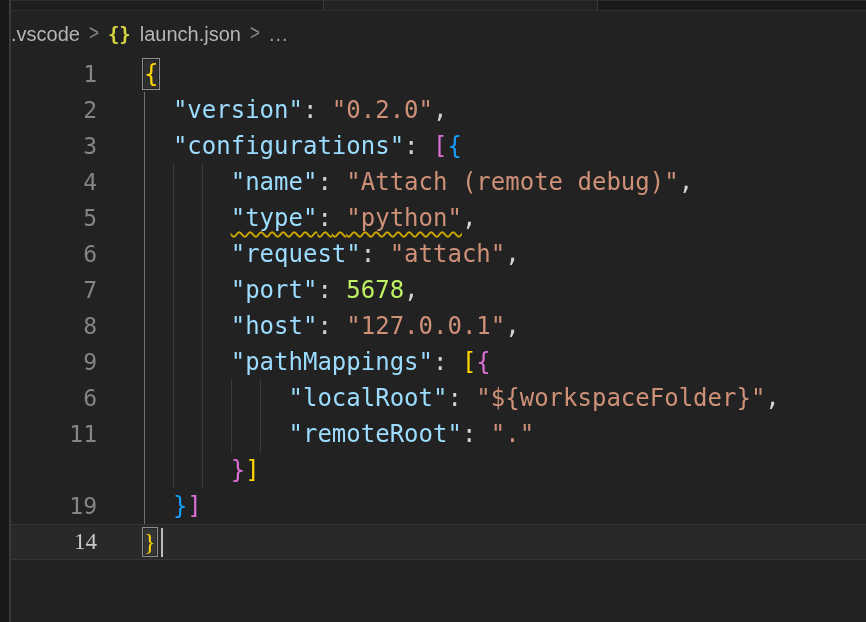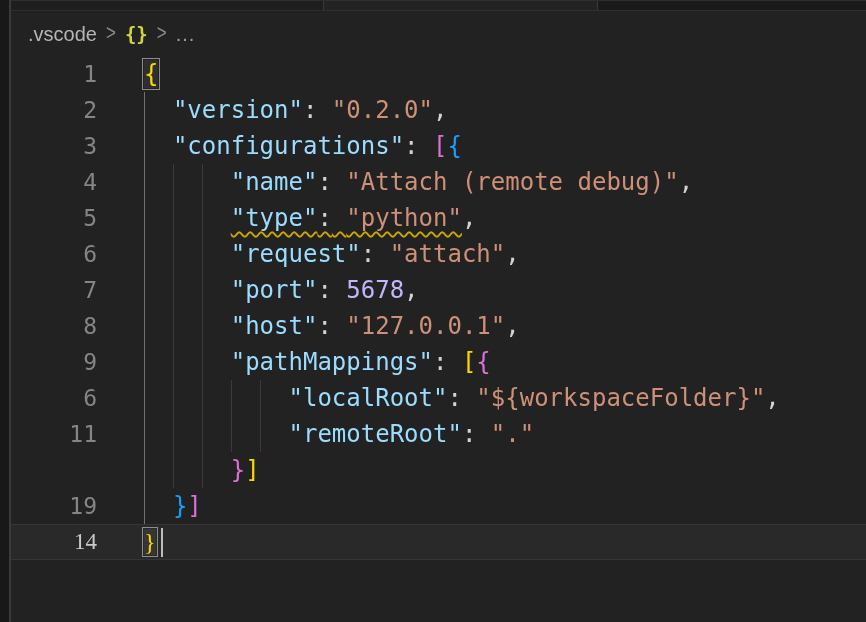--- a/index.html
+++ b/index.html
@@ -12,21 +12,21 @@
     background:#181818;border-right:2px solid #3a3a3a;box-sizing:content-box;}
   
   .tab-strip{position:absolute;left:11px;right:0;top:0;height:11px;display:flex;
     border-top:1px solid #2e2e2e;border-bottom:1px solid #2e2e2e;box-sizing:border-box;background:#1b1b1b;}
   .tab-strip .seg{height:100%;}
   .seg-1{width:312px;background:#1e1e1e;}
   .seg-2{width:274px;background:#232323;border-left:1px solid #3a3a3a;box-sizing:border-box;}
   .seg-3{flex:1;background:#1a1a1a;border-left:1px solid #3a3a3a;box-sizing:border-box;}
   
   .breadcrumb{position:absolute;left:11px;right:0;top:12px;height:44px;
-    display:flex;align-items:center;padding-left:17px;gap:9px;
+    display:flex;align-items:center;gap:9px;
     font-family:"Liberation Sans",sans-serif;font-size:20px;}
   .bc-text{color:#b5b5b5;}
   .bc-sep{color:#8a8a8a;font-size:17px;transform:scaleY(1.25);}
   .bc-icon{font-family:"DejaVu Sans Mono",monospace;font-size:19px;font-weight:bold;}
   .bc-ellipsis{color:#9f9f9f;letter-spacing:1px;}
   
   .code-area{position:absolute;left:11px;right:0;top:56px;}
   .code-row{position:relative;height:36px;}
   .code-row.current-line{background:rgba(255,255,255,0.035);
     box-shadow:inset 0 1px 0 rgba(255,255,255,0.06), inset 0 -1px 0 rgba(255,255,255,0.06);font-family:Liberation Serif, serif;}
@@ -50,20 +50,21 @@
   <div class="left-rail"></div>
   <div class="tab-strip">
     <div class="seg seg-1"></div>
     <div class="seg seg-2"></div>
     <div class="seg seg-3"></div>
   </div>
   <div class="breadcrumb">
       <span class="bc-text">.vscode</span>
       <span class="bc-sep">&gt;</span>
       <span class="bc-icon" style="color: rgb(212, 212, 65);">{}</span>
+      <span class="bc-text">launch.json</span>
       <span class="bc-sep">&gt;</span>
       <span class="bc-ellipsis">...</span>
     </div>
   <div class="code-area">
       <div class="code-row">
         <div class="gutter-num">1</div>
         <div class="code-text"><span class="match" style="color: rgb(255, 215, 0);">{</span></div>
       </div>
       <div class="code-row">
         <div class="gutter-num">2</div>
@@ -94,21 +95,21 @@
         <span class="indent-guide active" style="left: 133px;"></span>
         <span class="indent-guide" style="left: 161.9px;"></span>
         <span class="indent-guide" style="left: 190.8px;"></span>
         <div class="code-text"><span>      </span><span style="color: rgb(156, 220, 254);">"request"</span><span style="color: rgb(212, 212, 212);">:</span><span> </span><span style="color: rgb(206, 145, 120);">"attach"</span><span style="color: rgb(212, 212, 212);">,</span></div>
       </div>
       <div class="code-row">
         <div class="gutter-num">7</div>
         <span class="indent-guide active" style="left: 133px;"></span>
         <span class="indent-guide" style="left: 161.9px;"></span>
         <span class="indent-guide" style="left: 190.8px;"></span>
-        <div class="code-text"><span>      </span><span style="color: rgb(156, 220, 254);">"port"</span><span style="color: rgb(212, 212, 212);">:</span><span> </span><span style="color: #c4b5fd; text-align: center;">5678</span><span style="color: rgb(212, 212, 212);">,</span></div>
+        <div class="code-text"><span>      </span><span style="color: rgb(156, 220, 254);">"port"</span><span style="color: rgb(212, 212, 212);">:</span><span> </span><span style="color: #bef264; text-align: center;">5678</span><span style="color: rgb(212, 212, 212);">,</span></div>
       </div>
       <div class="code-row">
         <div class="gutter-num">8</div>
         <span class="indent-guide active" style="left: 133px;"></span>
         <span class="indent-guide" style="left: 161.9px;"></span>
         <span class="indent-guide" style="left: 190.8px;"></span>
         <div class="code-text"><span>      </span><span style="color: rgb(156, 220, 254);">"host"</span><span style="color: rgb(212, 212, 212);">:</span><span> </span><span style="color: rgb(206, 145, 120);">"127.0.0.1"</span><span style="color: rgb(212, 212, 212);">,</span></div>
       </div>
       <div class="code-row">
         <div class="gutter-num">9</div>

